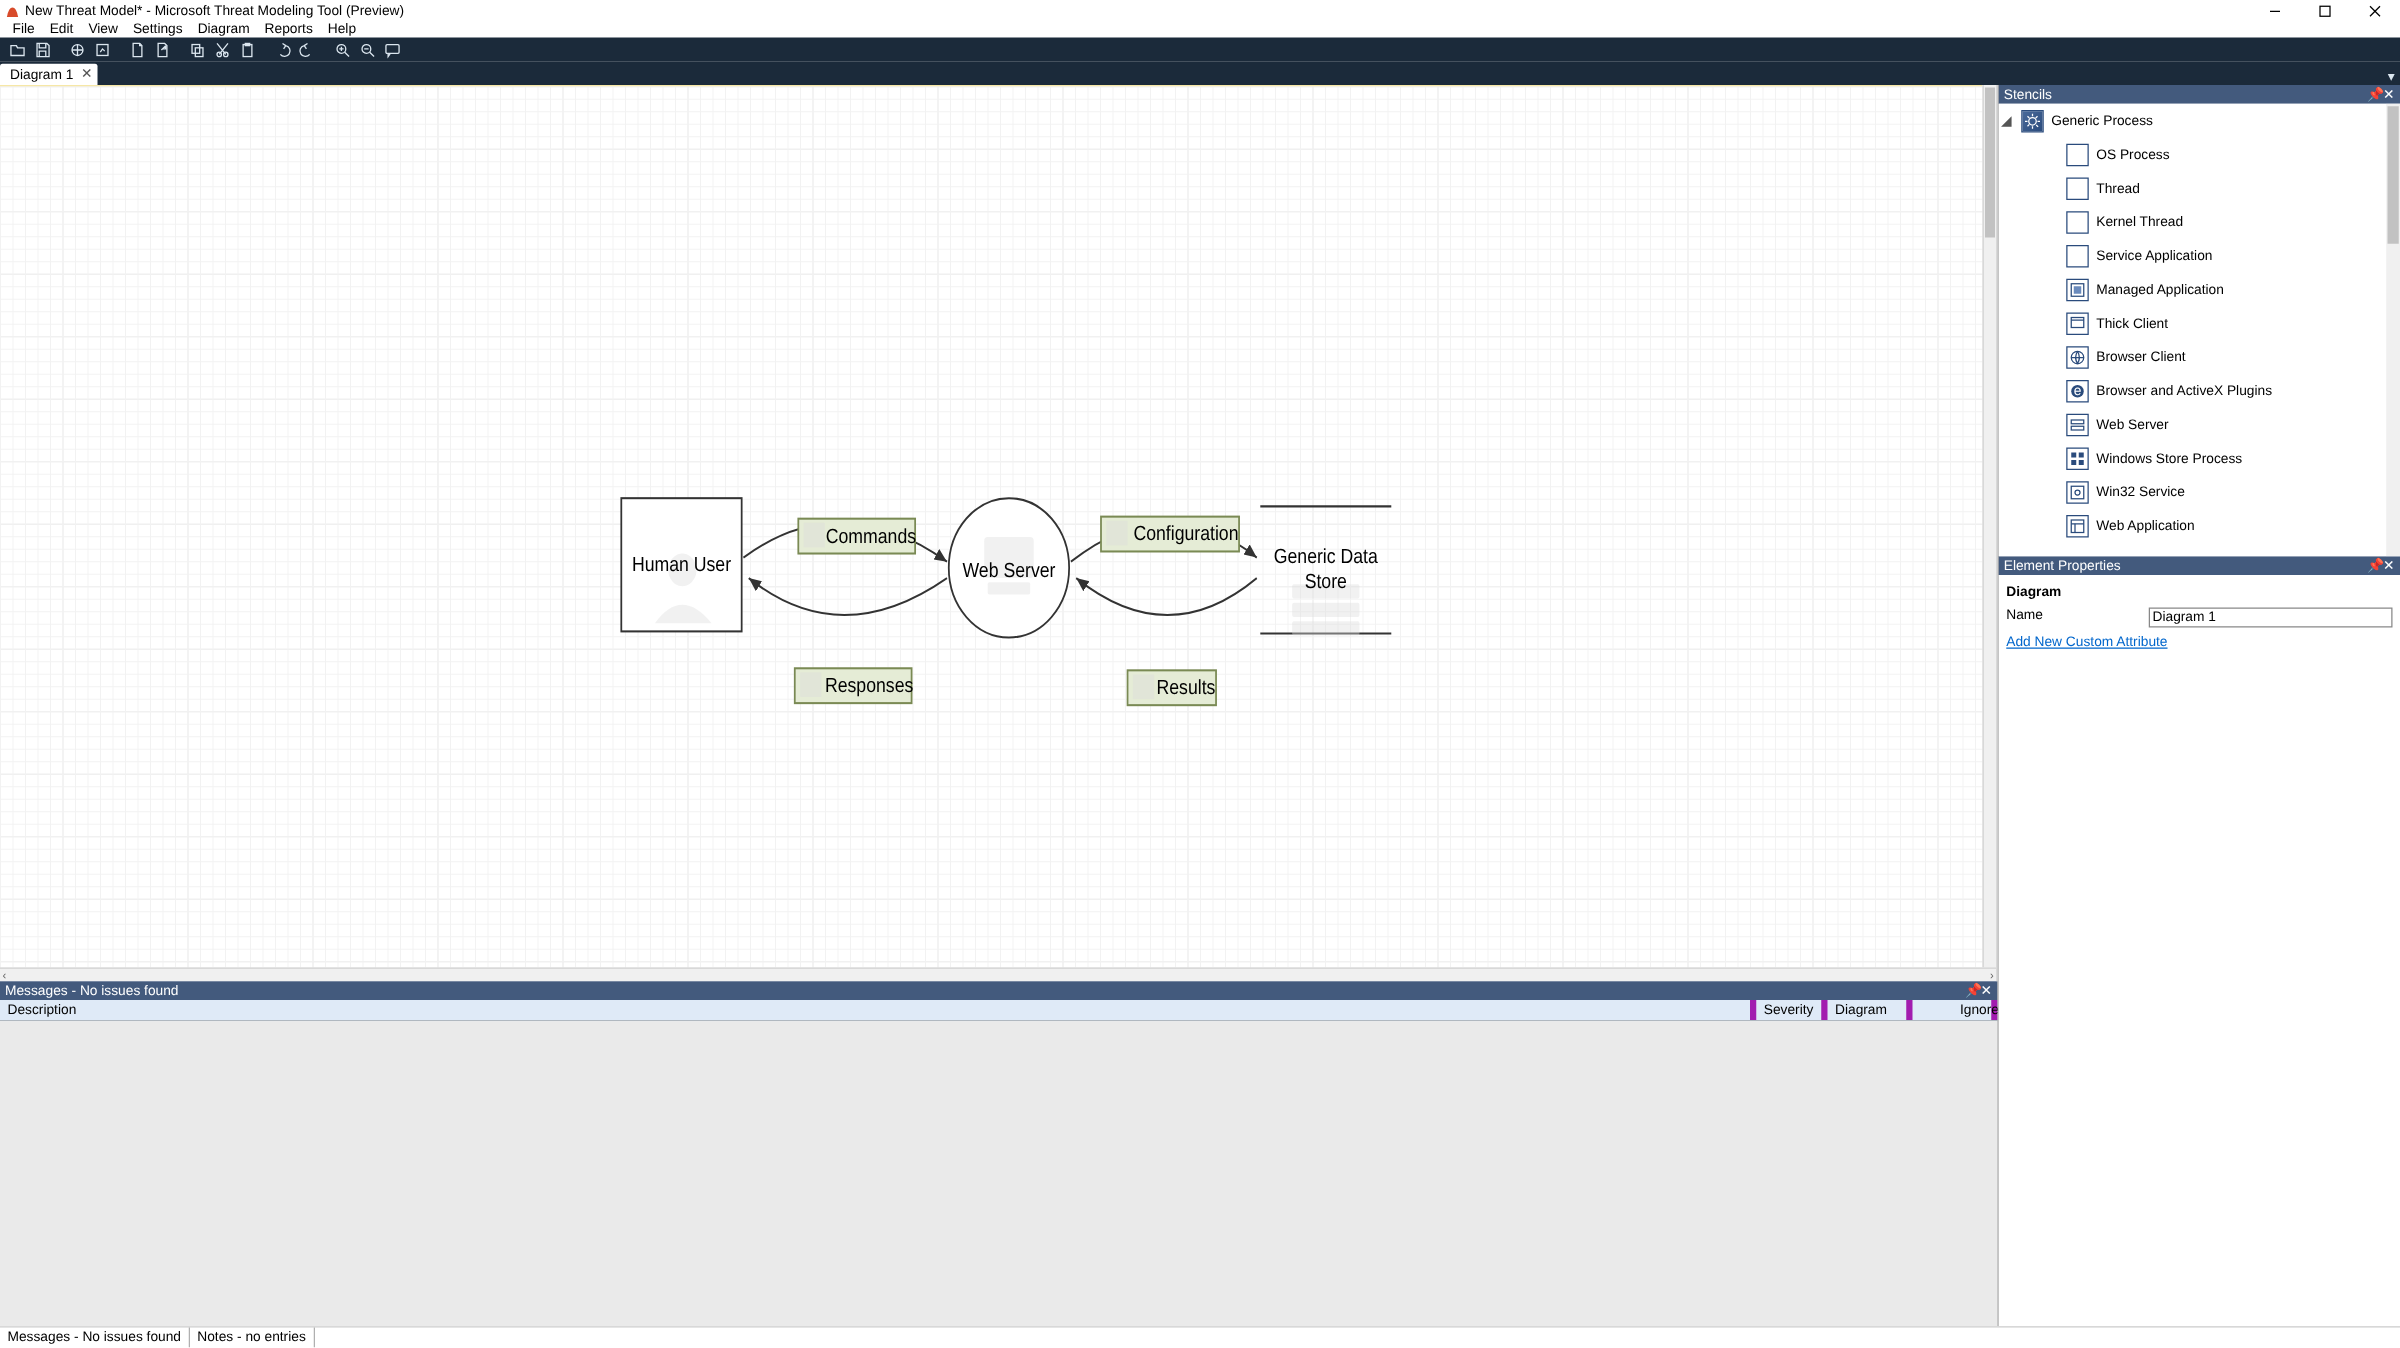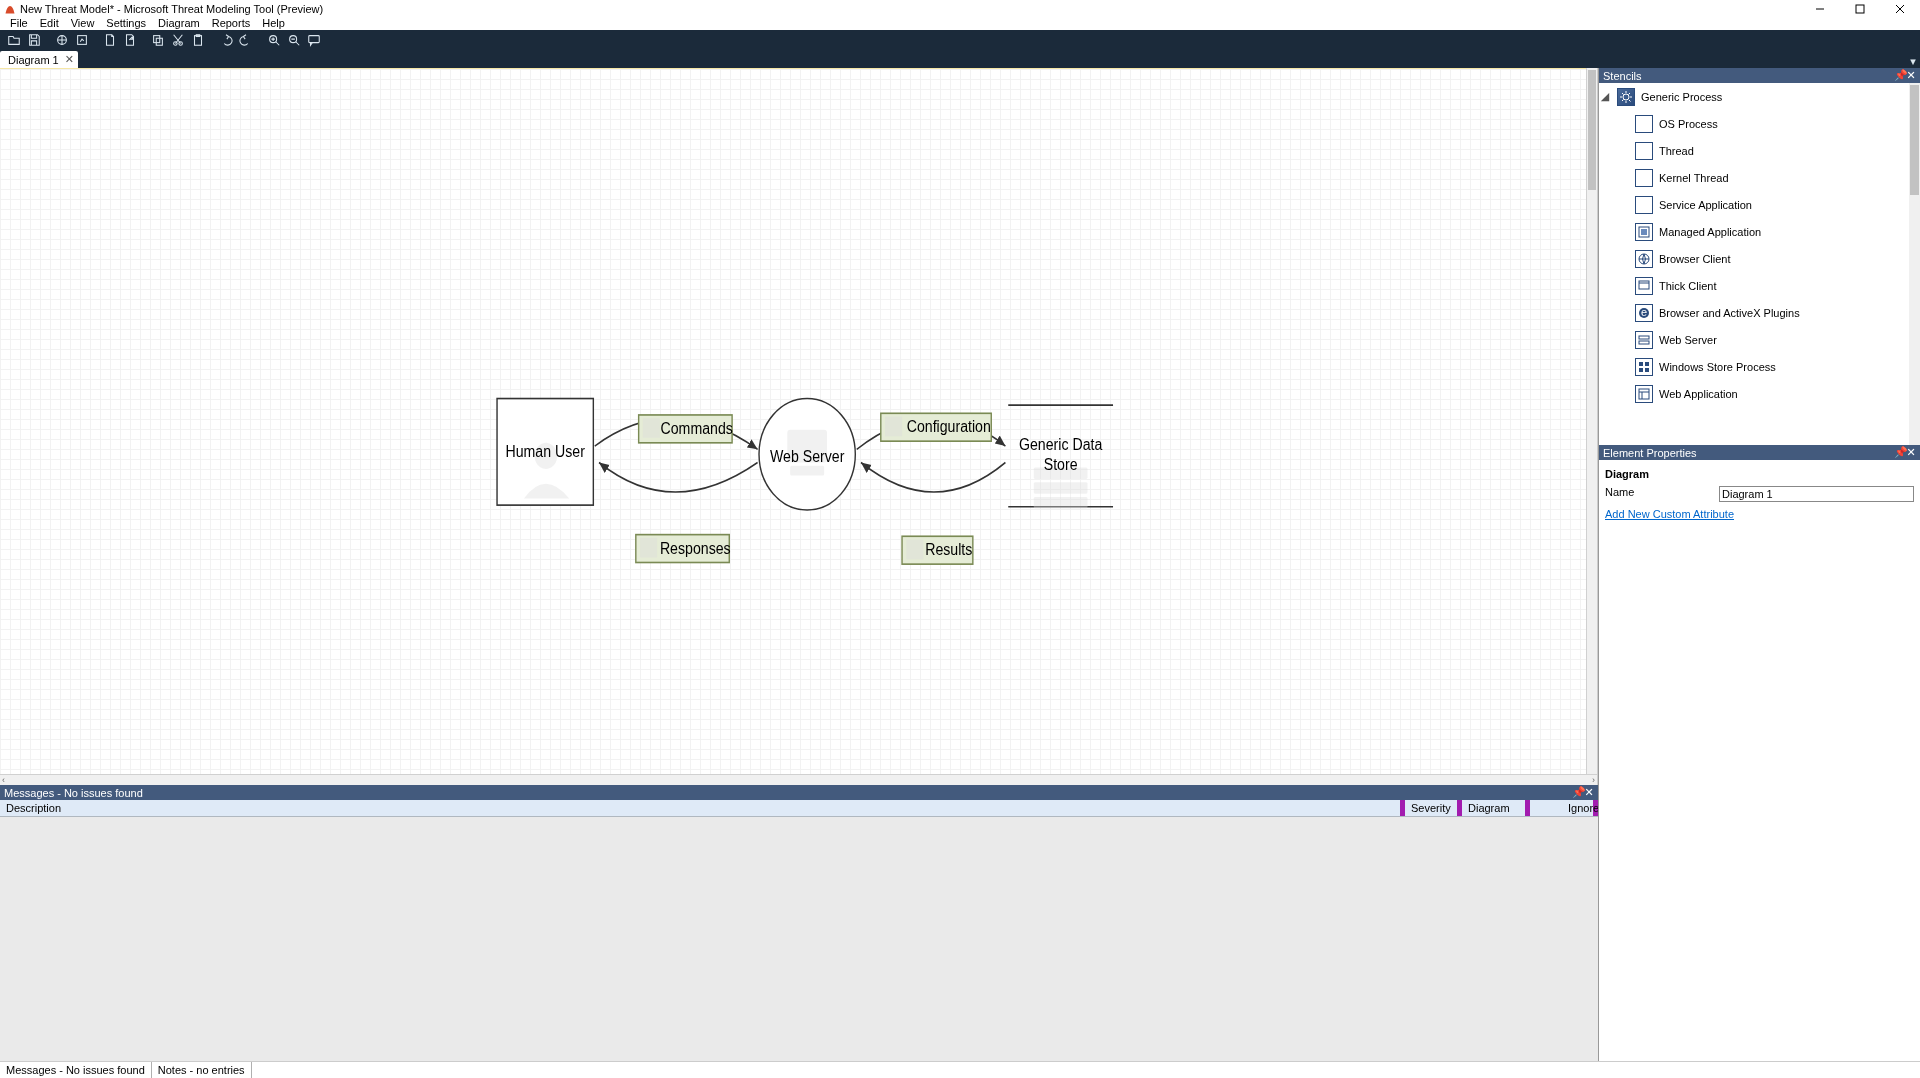--- a/index.html
+++ b/index.html
@@ -65,21 +65,21 @@
 
   
   .panel-header{ height:15px; background:#435a7d; color:#fff; display:flex; align-items:center; padding:0 4px; font-size:11px; justify-content:space-between;}
   .panel-header .panel-ctrls{display:flex;gap:2px;}
   .panel-header .panel-ctrls span{width:10px;text-align:center;}
 
   
   .stencils-body{ flex:0 0 362px; overflow:auto; background:#fff; position:relative;}
   .stencils-scroll{ position:absolute; right:0; top:0; width:11px; height:100%; background:#f0f0f0;}
   .stencils-scroll .thumb{ position:absolute; left:1px; right:1px; top:2px; height:110px; background:#c2c2c2;}
-  .stencil-row{ display:flex; align-items:center; height:27px; padding-left:0; gap:6px;}
+  .stencil-row{ display:flex; align-items:center; height:27px; padding-left:18px; gap:6px;}
   .stencil-row.parent{ padding-left:0;}
   .stencil-row .tree-toggle{ width:12px; text-align:center; color:#555;}
   .stencil-row .indent{ width:30px;}
   .stencil-icon{ width:18px; height:18px; border:1px solid #2a4b7c; display:flex; align-items:center; justify-content:center; background:#fff;}
   .stencil-icon svg{width:14px;height:14px;}
   .stencil-icon.generic{ background:linear-gradient(135deg,#4a6a9a,#2a4b7c);}
   .stencil-label{ font-size:11px;}
 
   
   .props-body{ flex:1; background:#fff; padding:8px 6px; overflow:auto;}
@@ -380,35 +380,35 @@
                 <rect x="2" y="2" width="10" height="10" fill="none" stroke="#2a4b7c"></rect>
                 <rect x="4" y="4" width="6" height="6" fill="#6a8abc"></rect>
               </svg>
             </span>
             <span class="stencil-label">Managed Application</span>
           </div>
         <div class="stencil-row">
             <span class="indent"></span>
             <span class="stencil-icon">
               <svg viewBox="0 0 14 14">
+                <rect x="2" y="2" width="10" height="8" fill="none" stroke="#2a4b7c"></rect>
+                <line x1="2" y1="4" x2="12" y2="4" stroke="#2a4b7c"></line>
+              </svg>
+            </span>
+            <span class="stencil-label">Thick Client</span>
+          </div>
+        <div class="stencil-row">
+            <span class="indent"></span>
+            <span class="stencil-icon">
+              <svg viewBox="0 0 14 14">
                 <circle cx="7" cy="7" r="5" fill="none" stroke="#2a4b7c"></circle>
                 <path d="M2 7h10M7 2q3 5 0 10M7 2q-3 5 0 10" fill="none" stroke="#2a4b7c"></path>
               </svg>
             </span>
             <span class="stencil-label">Browser Client</span>
-          </div>
-        <div class="stencil-row">
-            <span class="indent"></span>
-            <span class="stencil-icon">
-              <svg viewBox="0 0 14 14">
-                <rect x="2" y="2" width="10" height="8" fill="none" stroke="#2a4b7c"></rect>
-                <line x1="2" y1="4" x2="12" y2="4" stroke="#2a4b7c"></line>
-              </svg>
-            </span>
-            <span class="stencil-label">Thick Client</span>
           </div>
         <div class="stencil-row">
             <span class="indent"></span>
             <span class="stencil-icon">
               <svg viewBox="0 0 14 14">
                 <circle cx="7" cy="7" r="5" fill="#2a4b7c"></circle>
                 <text x="7" y="10" font-size="8" fill="#fff" text-anchor="middle">e</text>
               </svg>
             </span>
             <span class="stencil-label">Browser and ActiveX Plugins</span>
@@ -427,20 +427,30 @@
             <span class="indent"></span>
             <span class="stencil-icon">
               <svg viewBox="0 0 14 14">
                 <rect x="2" y="2" width="4" height="4" fill="#2a4b7c"></rect>
                 <rect x="8" y="2" width="4" height="4" fill="#2a4b7c"></rect>
                 <rect x="2" y="8" width="4" height="4" fill="#2a4b7c"></rect>
                 <rect x="8" y="8" width="4" height="4" fill="#2a4b7c"></rect>
               </svg>
             </span>
             <span class="stencil-label">Windows Store Process</span>
+          </div>
+        <div class="stencil-row">
+            <span class="indent"></span>
+            <span class="stencil-icon">
+              <svg viewBox="0 0 14 14">
+                <rect x="2" y="2" width="10" height="10" fill="none" stroke="#2a4b7c"></rect>
+                <circle cx="7" cy="7" r="2" fill="none" stroke="#2a4b7c"></circle>
+              </svg>
+            </span>
+            <span class="stencil-label">Win32 Service</span>
           </div>
         <div class="stencil-row">
             <span class="indent"></span>
             <span class="stencil-icon">
               <svg viewBox="0 0 14 14">
                 <rect x="2" y="2" width="10" height="10" fill="none" stroke="#2a4b7c"></rect>
                 <line x1="2" y1="5" x2="12" y2="5" stroke="#2a4b7c"></line>
                 <line x1="5" y1="5" x2="5" y2="12" stroke="#2a4b7c"></line>
               </svg>
             </span>

